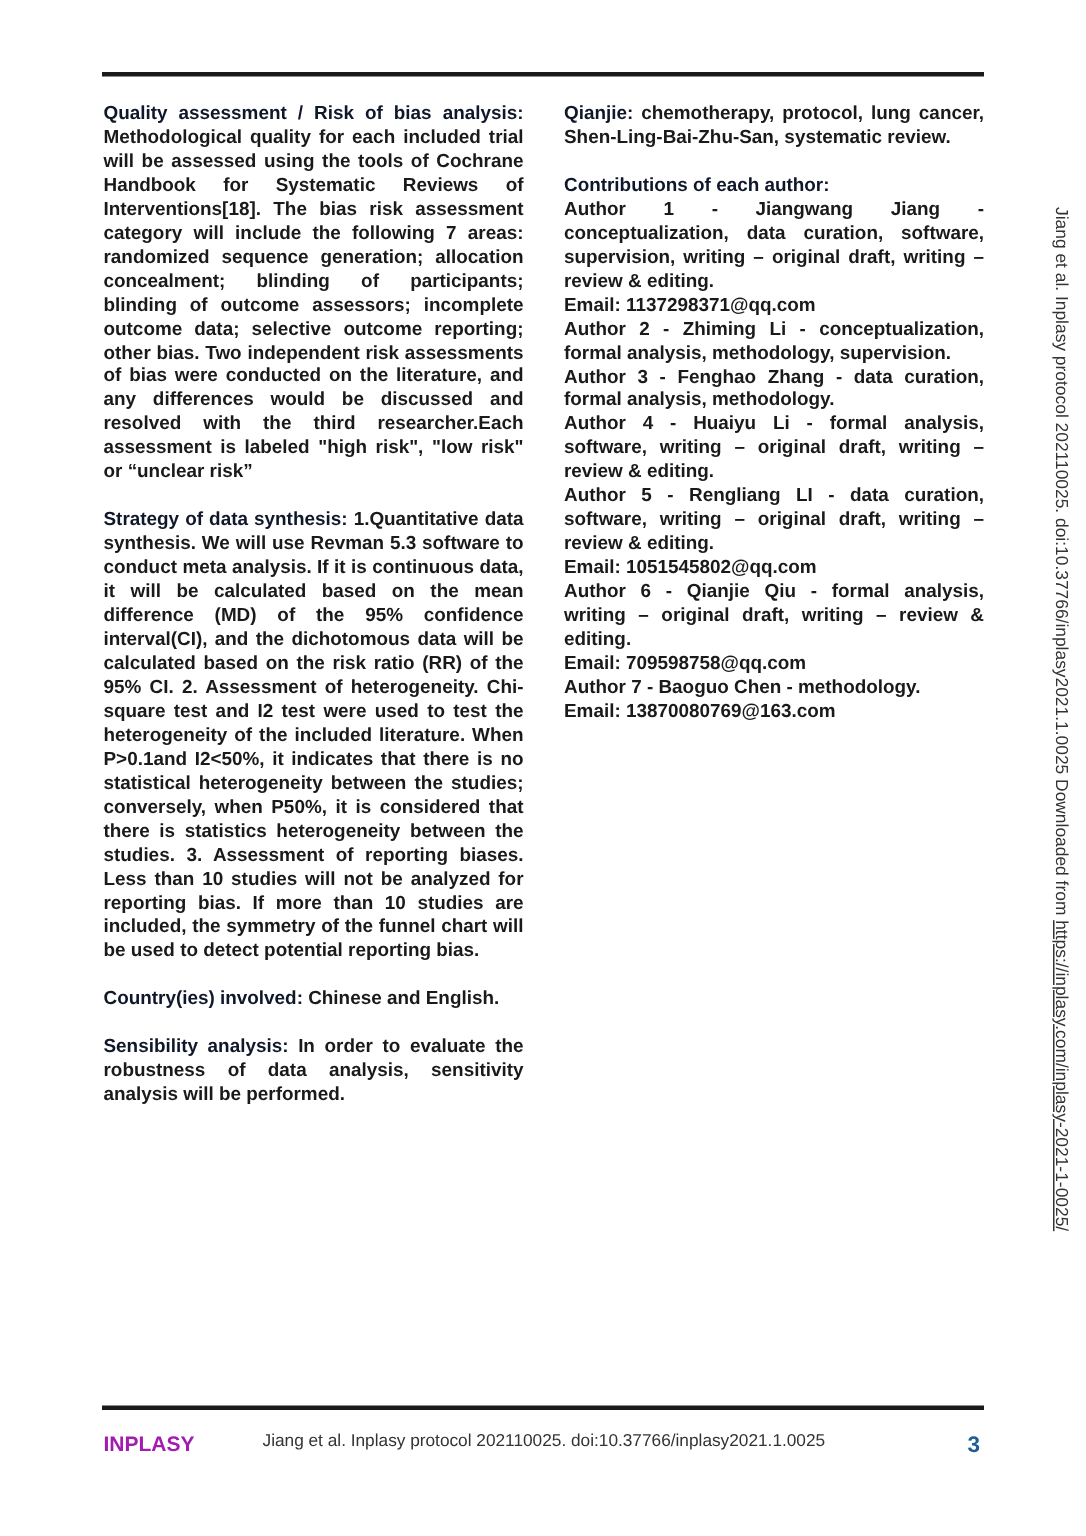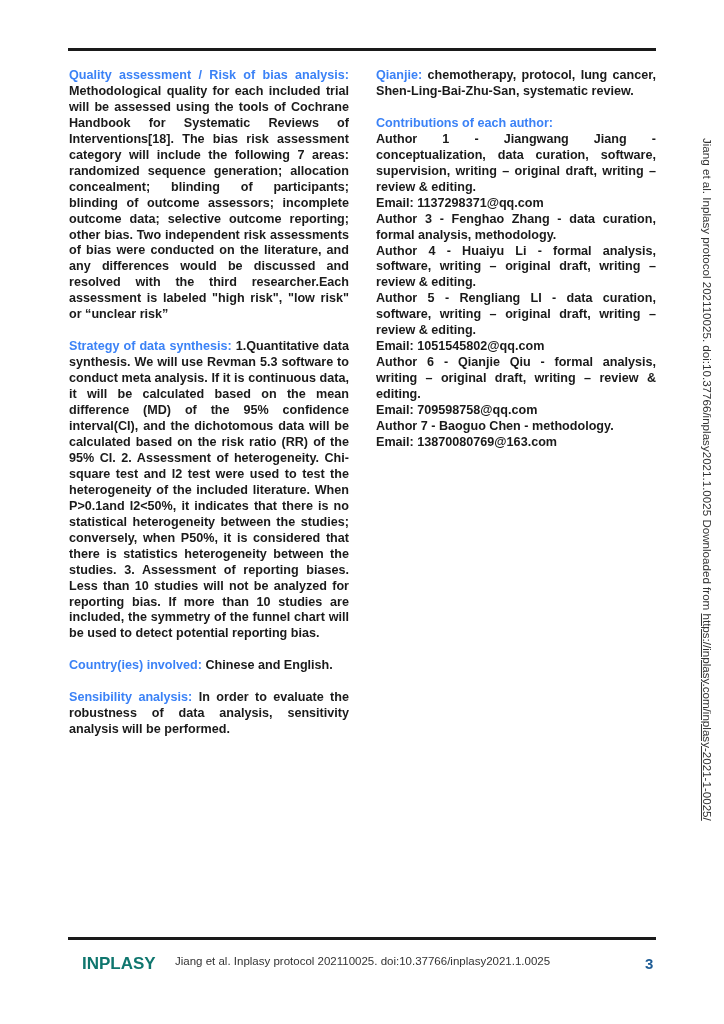--- a/index.html
+++ b/index.html
@@ -7,23 +7,23 @@
     width:724px; height:1024px; background:#ffffff; position:relative; overflow:hidden;
     font-family:"Liberation Sans", sans-serif; color:#1a1a1a;
   }
   .rule { position:absolute; left:68px; width:588px; height:3px; background:#1a1a1a; }
   .rule.top { top:48px; }
   .rule.bottom { top:937px; }
   .col { position:absolute; top:68px; width:280px; font-size:12.6px; line-height:15.95px; font-weight:bold; text-align:justify; }
   .col.left { left:69px; }
   .col.right { left:376px; }
   .sec { margin:0 0 16px 0; }
-  .head { color:#3b82f6; }
+  .head { color:#0f172a; }
   .line { display:block; }
-  .footer-brand { position:absolute; left:82px; top:954px; font-size:17px; font-weight:bold; color:#0f766e; }
+  .footer-brand { position:absolute; left:69px; top:954px; font-size:14px; font-weight:bold; color:#a21caf; }
   .footer-cite { position:absolute; left:175px; top:955px; font-size:11.5px; color:#333; }
   .footer-page { position:absolute; left:645px; top:955px; font-size:15px; font-weight:bold; color:#1f5d96; }
   .side {
     position:absolute; left:702px; top:138px; transform-origin:0 0; transform:rotate(90deg) translateY(-12px);
     white-space:nowrap; font-size:11.6px; color:#333; width:760px;
   }
   .side a { color:#333; text-decoration:underline; }
 </style>
 </head>
 <body>
@@ -51,20 +51,21 @@
 
 <div class="col right">
   <p class="sec">
     <span class="head">Qianjie:</span>
     <span>chemotherapy, protocol, lung cancer, Shen-Ling-Bai-Zhu-San, systematic review.</span>
   </p>
   <div class="sec">
     <span class="head line">Contributions of each author:</span>
     <span class="line">Author 1 - Jiangwang Jiang - conceptualization, data curation, software, supervision, writing – original draft, writing – review &amp; editing.</span>
     <span class="line">Email: 1137298371@qq.com</span>
+    <span class="line">Author 2 - Zhiming Li - conceptualization, formal analysis, methodology, supervision.</span>
     <span class="line">Author 3 - Fenghao Zhang - data curation, formal analysis, methodology.</span>
     <span class="line">Author 4 - Huaiyu Li - formal analysis, software, writing – original draft, writing – review &amp; editing.</span>
     <span class="line">Author 5 - Rengliang LI - data curation, software, writing – original draft, writing – review &amp; editing.</span>
     <span class="line">Email: 1051545802@qq.com</span>
     <span class="line">Author 6 - Qianjie Qiu - formal analysis, writing – original draft, writing – review &amp; editing.</span>
     <span class="line">Email: 709598758@qq.com</span>
     <span class="line">Author 7 - Baoguo Chen - methodology.</span>
     <span class="line">Email: 13870080769@163.com</span>
   </div>
 </div>

